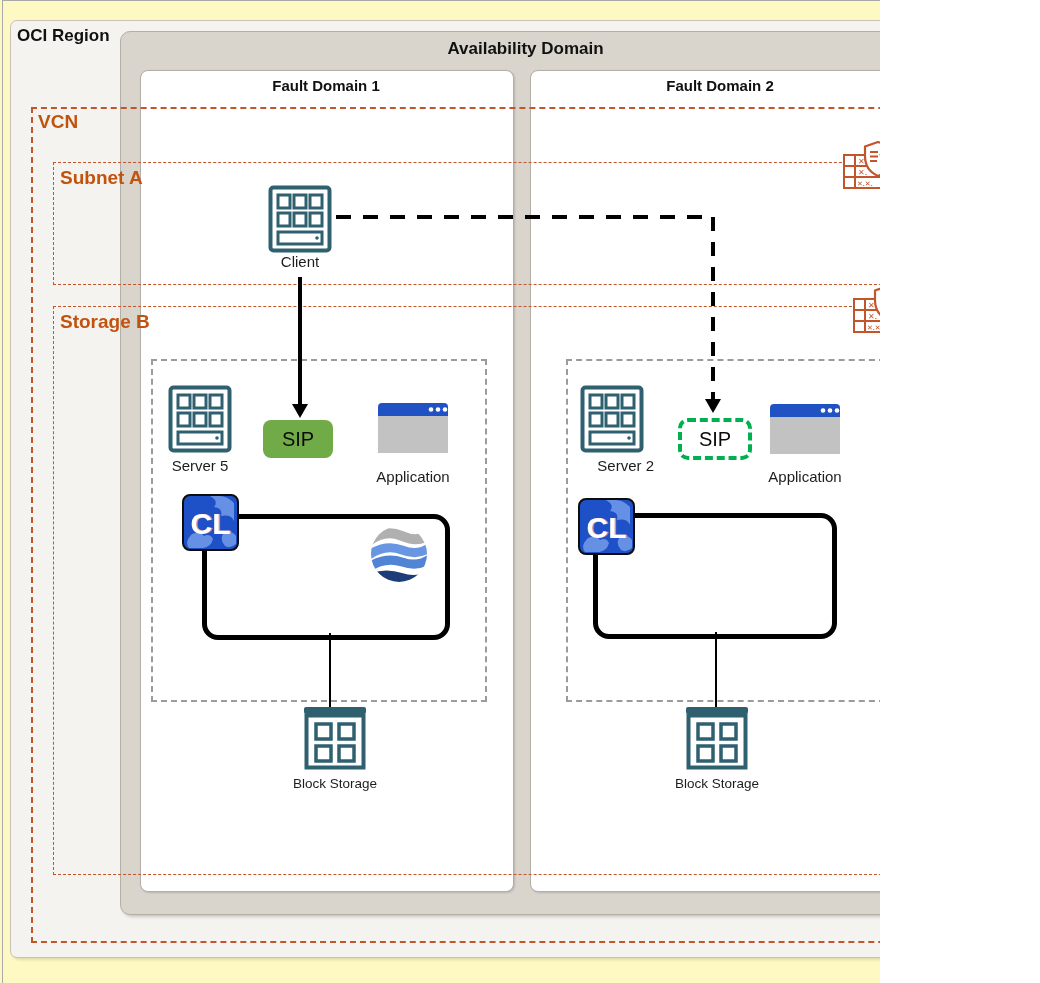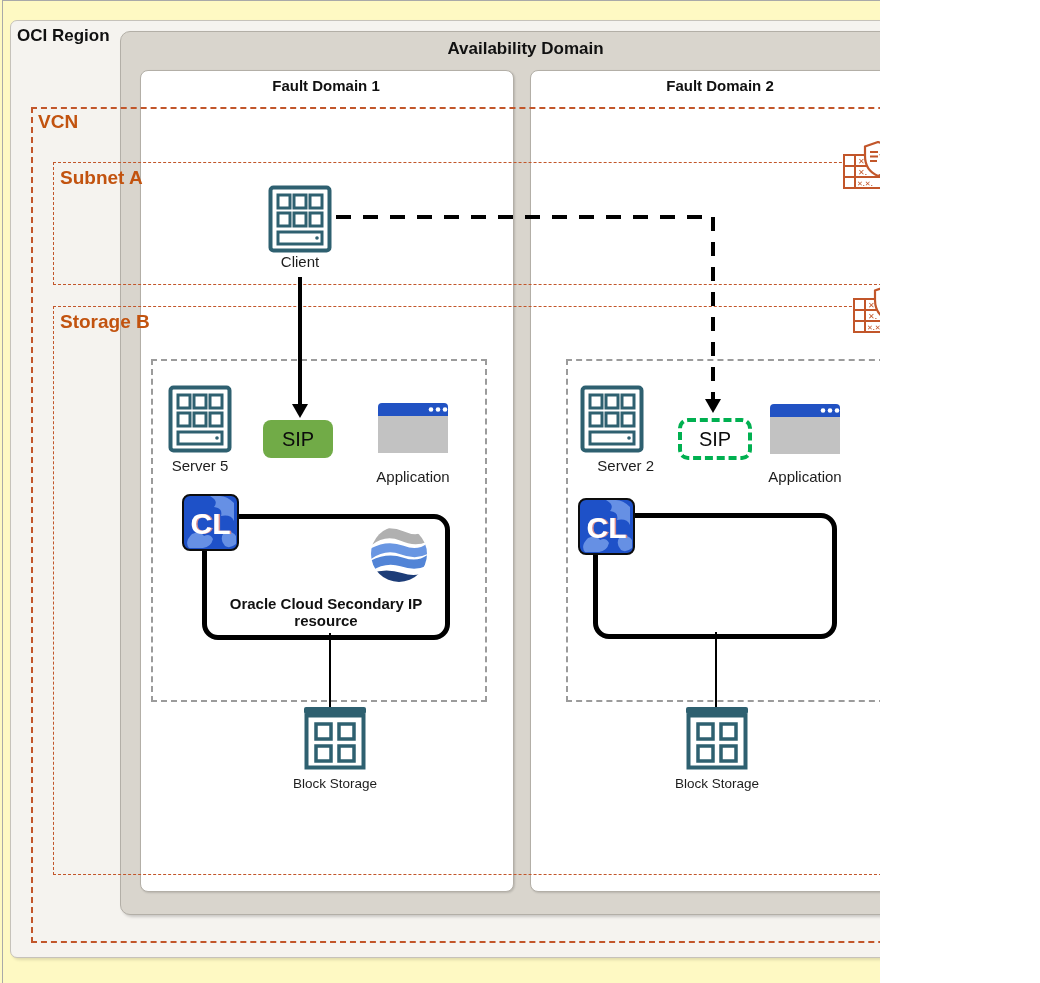--- a/index.html
+++ b/index.html
@@ -239,21 +239,20 @@
         </defs>
       <g clip-path="url(#globeclip)">
         <rect x="0" y="0" width="62" height="62" fill="#fff"></rect>
         <path d="M-2 19 Q16 4 34 12 T64 8" stroke="#b0b0b0" stroke-width="10" fill="none"></path>
         <path d="M-2 33 Q16 19 34 26 T64 21" stroke="#6996e2" stroke-width="9" fill="none"></path>
         <path d="M-2 45 Q16 32 34 38 T64 33" stroke="#5284d6" stroke-width="9" fill="none"></path>
         <path d="M-2 64 V51 Q16 43 34 49 T64 43 V64 Z" fill="#1d3d78"></path>
       </g>
     </svg>
   </div>
-  <div class="abs resource-text">Oracle Cloud Secondary IP resource</div>
 
   <div class="abs line-v conn1"></div>
   <div class="abs icon" style="left:302px;top:707px;width:66px;height:63px;">
     <svg viewBox="0 0 66 63">
       <rect x="2" y="0" width="62" height="7" rx="2" fill="#2e6070"></rect>
       <rect x="4.5" y="8.5" width="57" height="52" fill="#fff" stroke="#2e6070" stroke-width="4"></rect>
       <g fill="#fff" stroke="#2e6070" stroke-width="3.5">
         <rect x="14" y="17" width="15" height="15"></rect>
           <rect x="37" y="17" width="15" height="15"></rect>
         <rect x="14" y="39" width="15" height="15"></rect>

